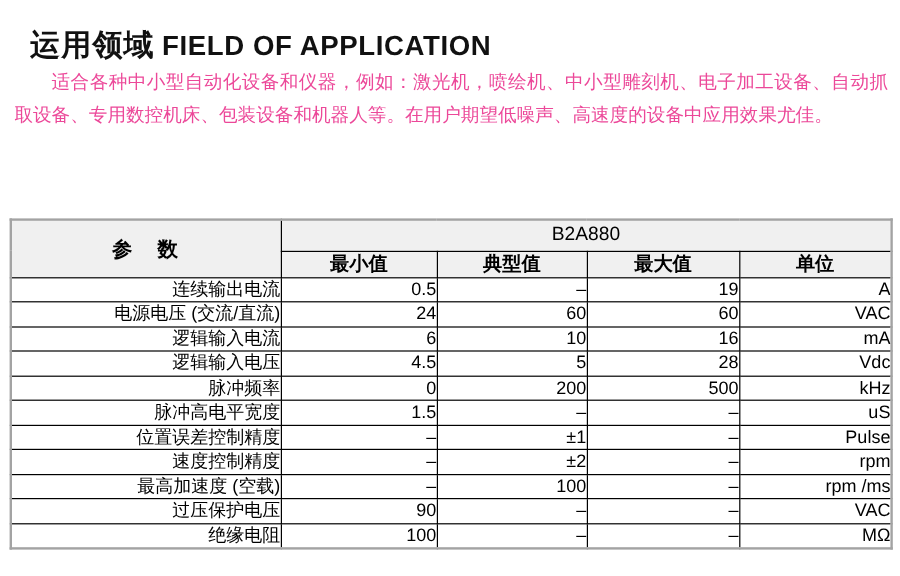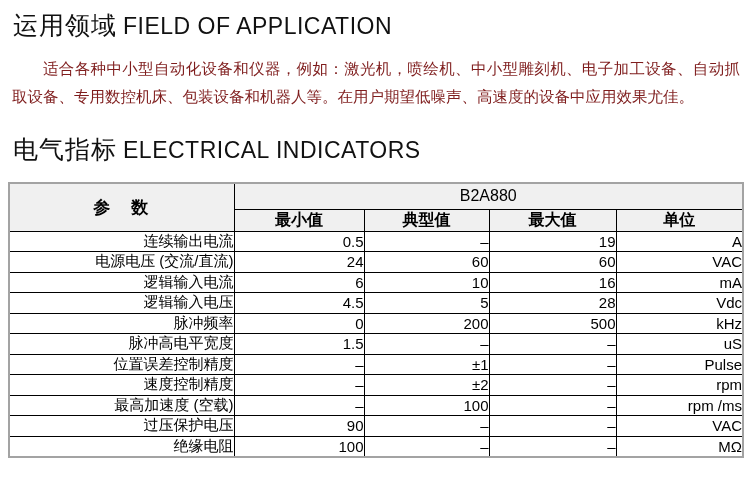--- a/index.html
+++ b/index.html
@@ -8,40 +8,40 @@
     width: 750px; height: 480px;
     background: #ffffff;
     color: #000000;
     font-family: "Liberation Sans", "DejaVu Sans", sans-serif;
   }
   .page { position: relative; width: 750px; height: 480px; overflow: hidden; background: #fff; }
 
   .section-heading {
     position: absolute;
     left: 13px;
-    margin: 0;
-    font-weight: normal;
+    margin: 12px;
+    font-weight: bold;
     white-space: nowrap;
     color: #111;
   }
   .section-heading .zh { font-size: 25px; letter-spacing: 1px; }
   .section-heading .en { font-size: 23px; letter-spacing: 0.5px; margin-left: 6px; }
   #heading-application { top: 5px; }
   #heading-electrical  { top: 129px; }
 
   .intro-para {
     position: absolute;
     top: 55px; left: 12px;
     width: 728px;
     margin: 0;
     font-size: 15.5px;
     line-height: 28px;
     text-indent: 2em;
     text-align: justify;
-    color: #7f1d1d;
+    color: #ec4899;
   }
 
   .spec-table {
     position: absolute;
     top: 182px; left: 8px;
     width: 734px;
     border-collapse: collapse;
     table-layout: fixed;
     border: 2px solid #a3a3a3;
   }
@@ -71,23 +71,20 @@
 <body>
 
 <div class="page">
 
   <h1 class="section-heading" id="heading-application">
     <span class="zh">运用领域</span><span class="en">FIELD OF APPLICATION</span>
   </h1>
 
   <p class="intro-para">适合各种中小型自动化设备和仪器，例如：激光机，喷绘机、中小型雕刻机、电子加工设备、自动抓取设备、专用数控机床、包装设备和机器人等。在用户期望低噪声、高速度的设备中应用效果尤佳。</p>
 
-  <h1 class="section-heading" id="heading-electrical">
-    <span class="zh">电气指标</span><span class="en">ELECTRICAL INDICATORS</span>
-  </h1>
 
   <table class="spec-table">
     <colgroup>
       <col class="col-param">
         <col class="col-min">
         <col class="col-typ">
         <col class="col-max">
         <col class="col-unit">
     </colgroup>
     <thead>

